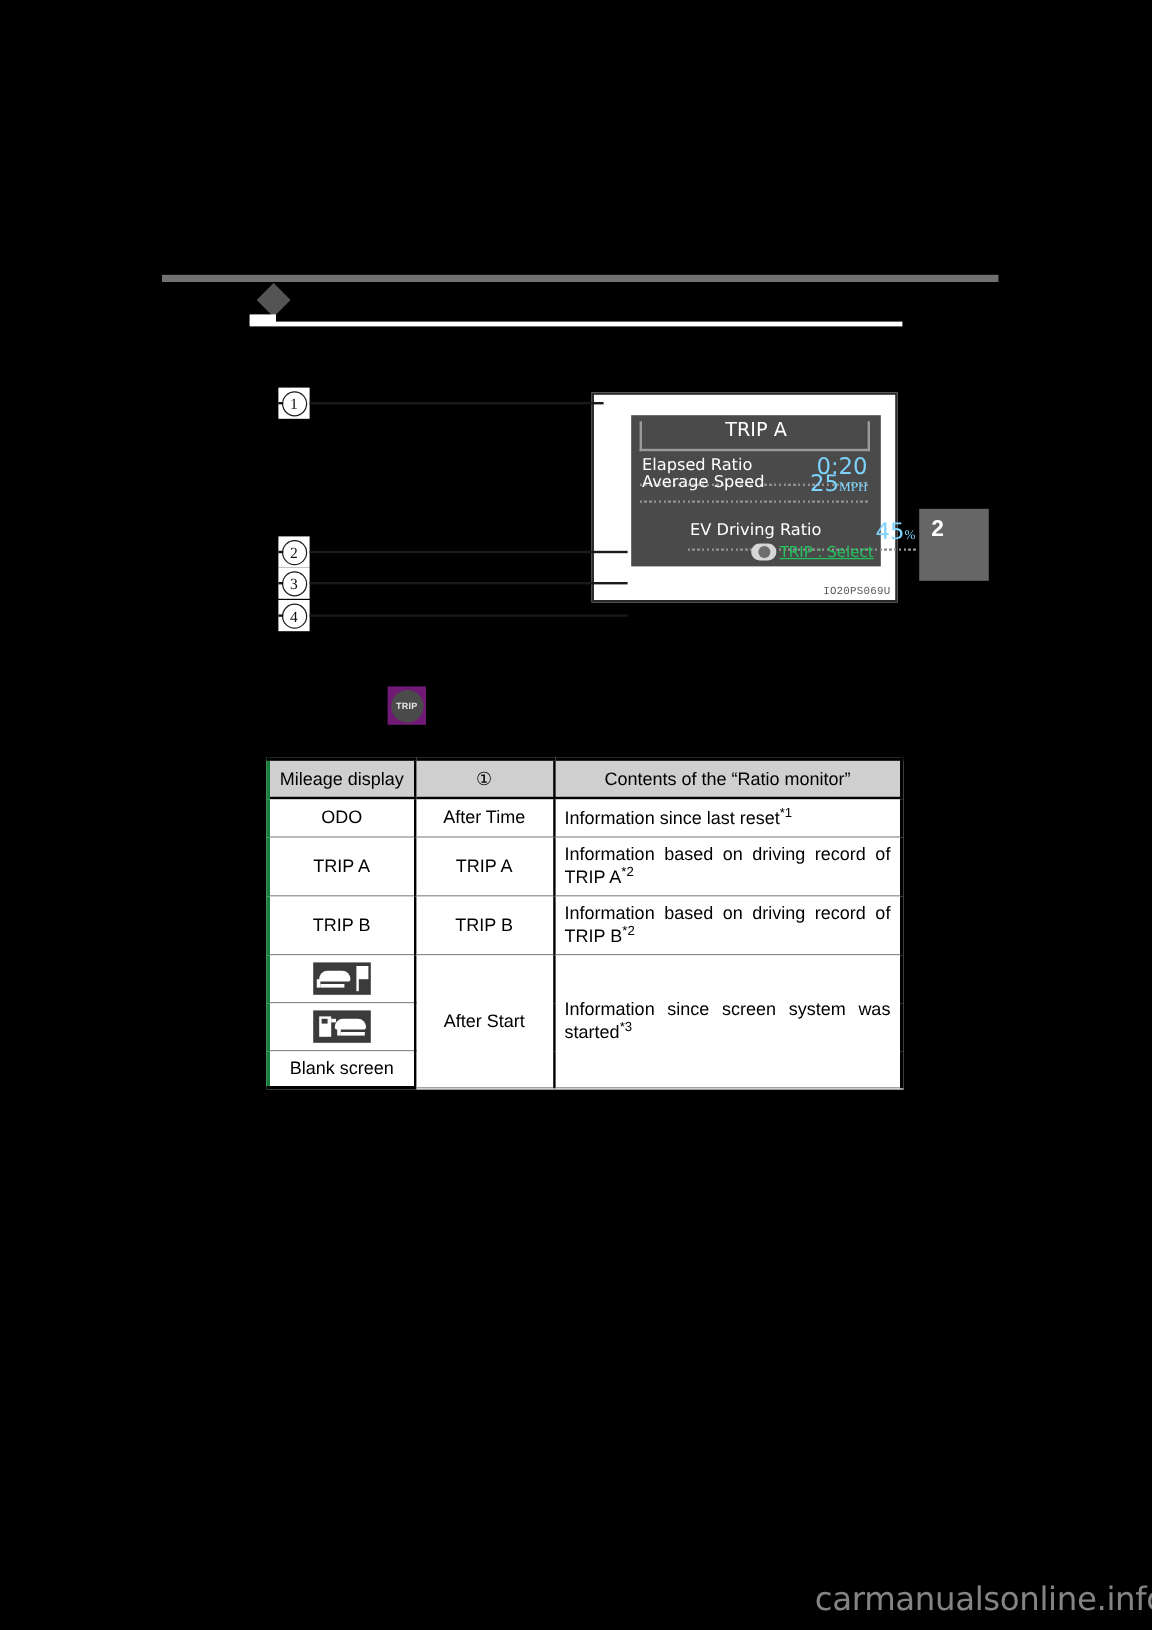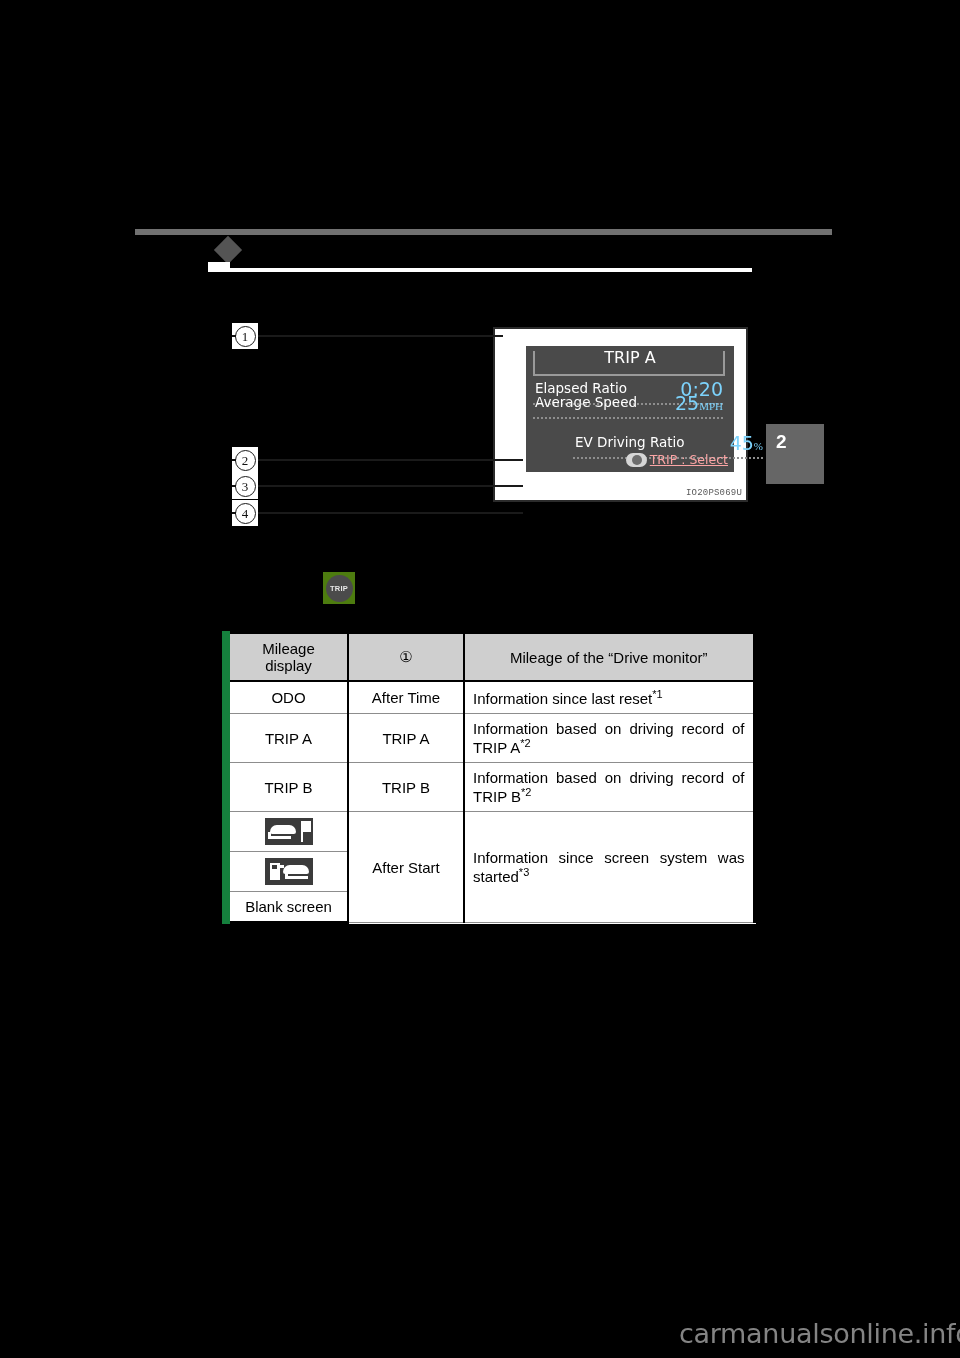--- a/index.html
+++ b/index.html
@@ -115,21 +115,21 @@
   .c3 { left: 232px; top: 473px; }
   .c4 { left: 232px; top: 500px; }
 
   
   .trip-button-chip {
     position: absolute;
     left: 323px;
     top: 572px;
     width: 32px;
     height: 32px;
-    background: #4d7c0f;
+    background: #701a75;
     display: flex;
     align-items: center;
     justify-content: center;
   }
   .trip-button {
     width: 27px;
     height: 27px;
     border-radius: 50%;
     background: #4b4b4b;
     color: #e8e8e8;
@@ -240,21 +240,21 @@
     content: "";
     position: absolute;
     left: 6px;
     top: 2px;
     width: 10px;
     height: 10px;
     border-radius: 50%;
     background: #6d6d6d;
   }
   .select-hint .txt {
-    color: #fca5a5;
+    color: #22c55e;
     font-size: 12.5px;
     font-family: "DejaVu Sans", sans-serif;
     text-decoration: underline;
   }
 
   .figure-code {
     position: absolute;
     right: 4px;
     bottom: 2px;
     color: #5a5a5a;
@@ -291,21 +291,21 @@
   }
   .data-table .outer-top td { border-top: 3px solid #000000; }
   .data-table .head td {
     background: #cfcfcf;
     text-align: center;
     border-bottom: 2px solid #000000;
   }
   .col-a { width: 122px; text-align: center; }
   .col-b { width: 116px; text-align: center; border-left: 2px solid #000000 !important; border-right: 2px solid #000000 !important; }
   .col-c { width: 290px; text-align: left; }
-  .data-table td.edge-l { border-left: 8px solid #15803d; }
+  .data-table td.edge-l { border-left: 3px solid #15803d; }
   .data-table td.edge-r { border-right: 3px solid #000000; }
   .data-table tr.last td { border-bottom: 3px solid #000000; }
   .just { text-align: justify; text-align-last: justify; }
   .just-last { text-align: left; }
   sup.fn { font-size: 11px; vertical-align: super; }
 
   .icon-cell { text-align: center; padding: 5px 8px; }
   .veh-icon {
     display: inline-block;
     width: 48px;
@@ -467,21 +467,21 @@
   <div class="leader" style="left:258px; top:335px; width:245px;"></div>
   <div class="leader" style="left:258px; top:459px; width:265px;"></div>
   <div class="leader" style="left:258px; top:485px; width:265px;"></div>
   <div class="leader" style="left:258px; top:512px; width:265px;"></div>
 
   <table class="data-table">
     <tbody>
       <tr class="head outer-top">
         <td class="col-a edge-l">Mileage display</td>
         <td class="col-b">①</td>
-        <td class="col-c edge-r">Mileage of the “Drive monitor”</td>
+        <td class="col-c edge-r">Contents of the “Ratio monitor”</td>
       </tr>
 
       <tr>
         <td class="col-a edge-l">ODO</td>
         <td class="col-b">After Time</td>
         <td class="col-c edge-r">
           <span>Information since last reset</span><sup class="fn">*1</sup>
         </td>
       </tr>
 

